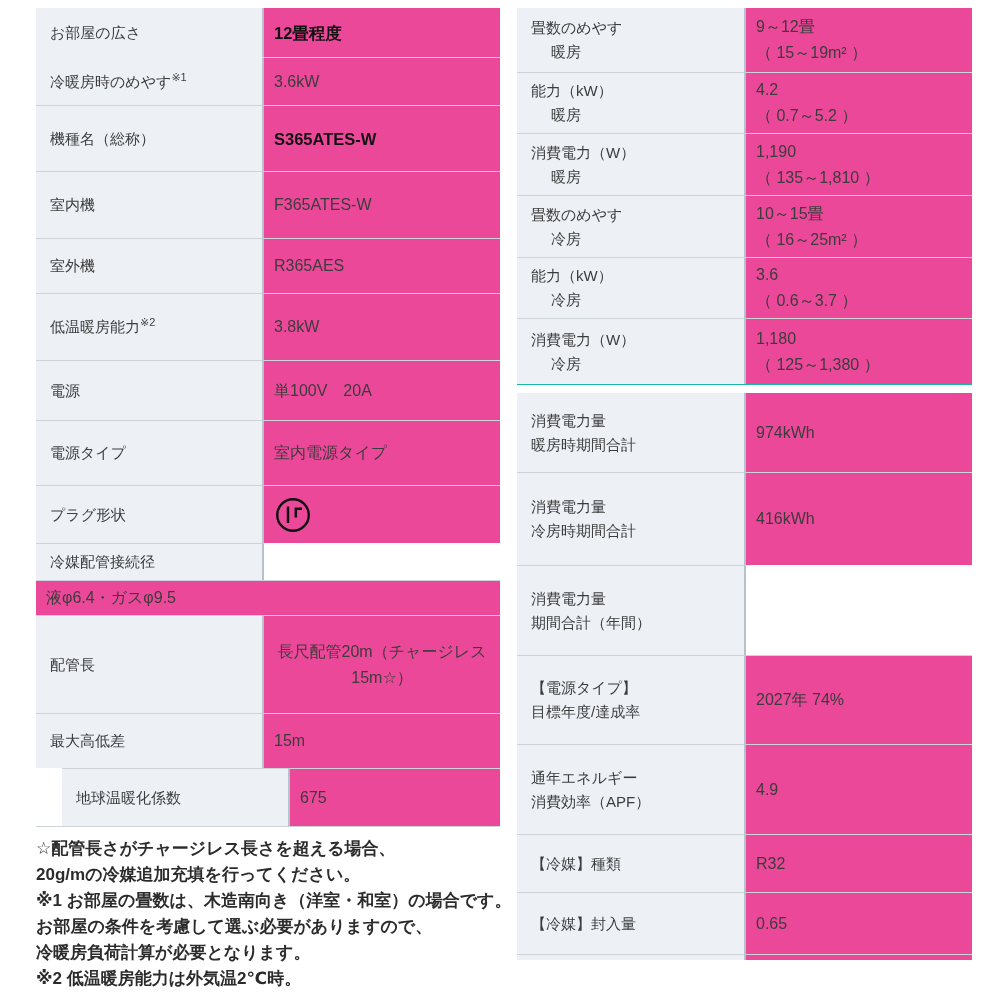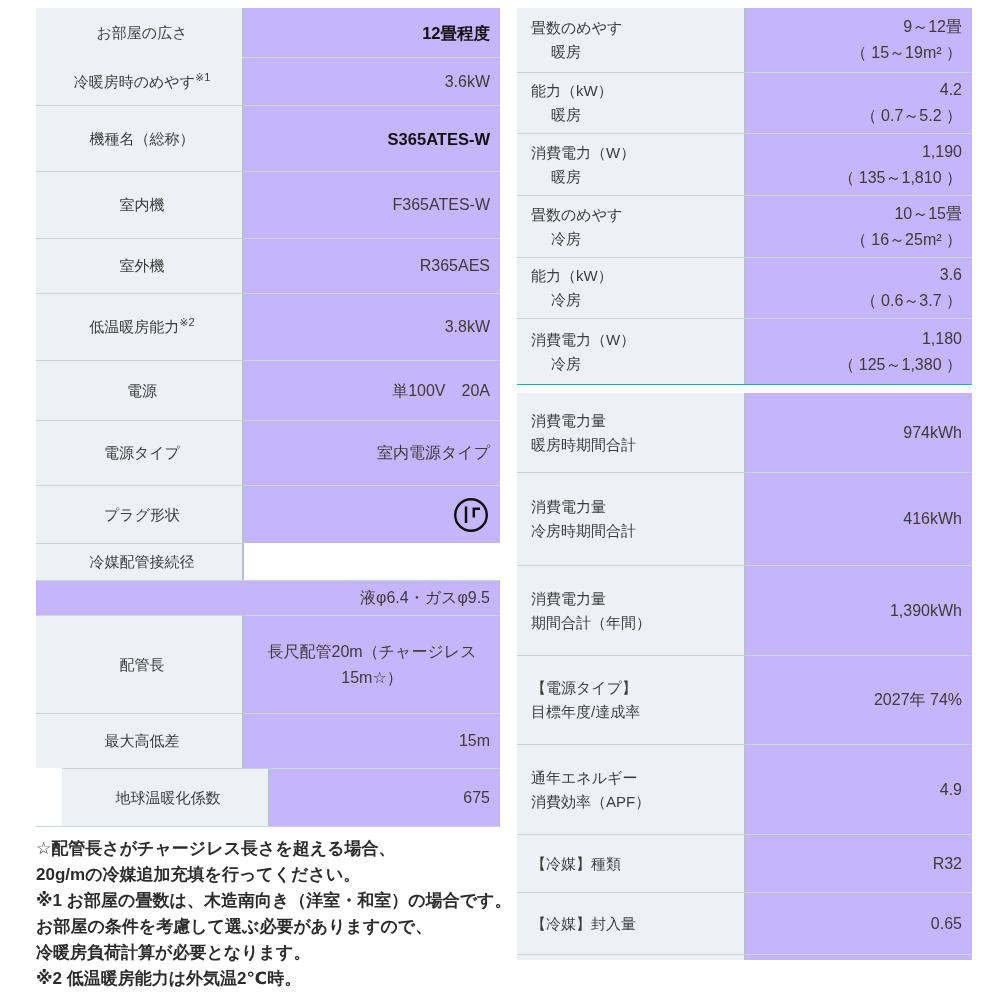--- a/index.html
+++ b/index.html
@@ -20,30 +20,30 @@
   .row + .row > .th, .row + .row > .td { border-top:1px solid #ccd3d9; }
   .row.merge > .th { border-top:1px solid transparent; }
 
   .th {
     background:#edf1f6;
     border-right:2px solid #b6c2cb;
     display:flex; flex-direction:column; justify-content:center;
     padding:6px 8px 6px 14px;
     font-size:15px; line-height:24px;
   }
-  .lt .th { width:208px;align-items:center; }
+  .lt .th { width:228px; }
   .rt .th { width:229px; }
 
   .td {
     flex:1;
-    display:flex; flex-direction:column; justify-content:center; align-items:flex-end;
+    display:flex; flex-direction:column; justify-content:center; align-items:flex-start;
     text-align:center;
     font-size:16px; line-height:26px;
     padding:4px 10px;
-    background:#c4b5fd;
+    background:#ec4899;
   }
   .strong { font-weight:bold; color:#111111; font-size:16.5px; }
   .sup { font-size:11px; vertical-align:super; line-height:0; }
   .lbl2-indent { padding-left:20px; }
 
   
   .lt .row:nth-child(1)  { min-height:49px; }
   .lt .row:nth-child(2)  { min-height:48px; }
   .lt .row:nth-child(3)  { min-height:66px; }
   .lt .row:nth-child(4)  { min-height:67px; }
@@ -305,23 +305,20 @@
       <div class="td">
           <span>416kWh</span>
         </div>
     </div>
 
     <div class="row">
       <div class="th">
         <span>消費電力量</span>
         <span>期間合計（年間）</span>
       </div>
-      <div class="td">
-          <span>1,390kWh</span>
-        </div>
     </div>
 
     <div class="row">
       <div class="th">
         <span>【電源タイプ】</span>
         <span>目標年度/達成率</span>
       </div>
       <div class="td">
           <span>2027年 74%</span>
         </div>

